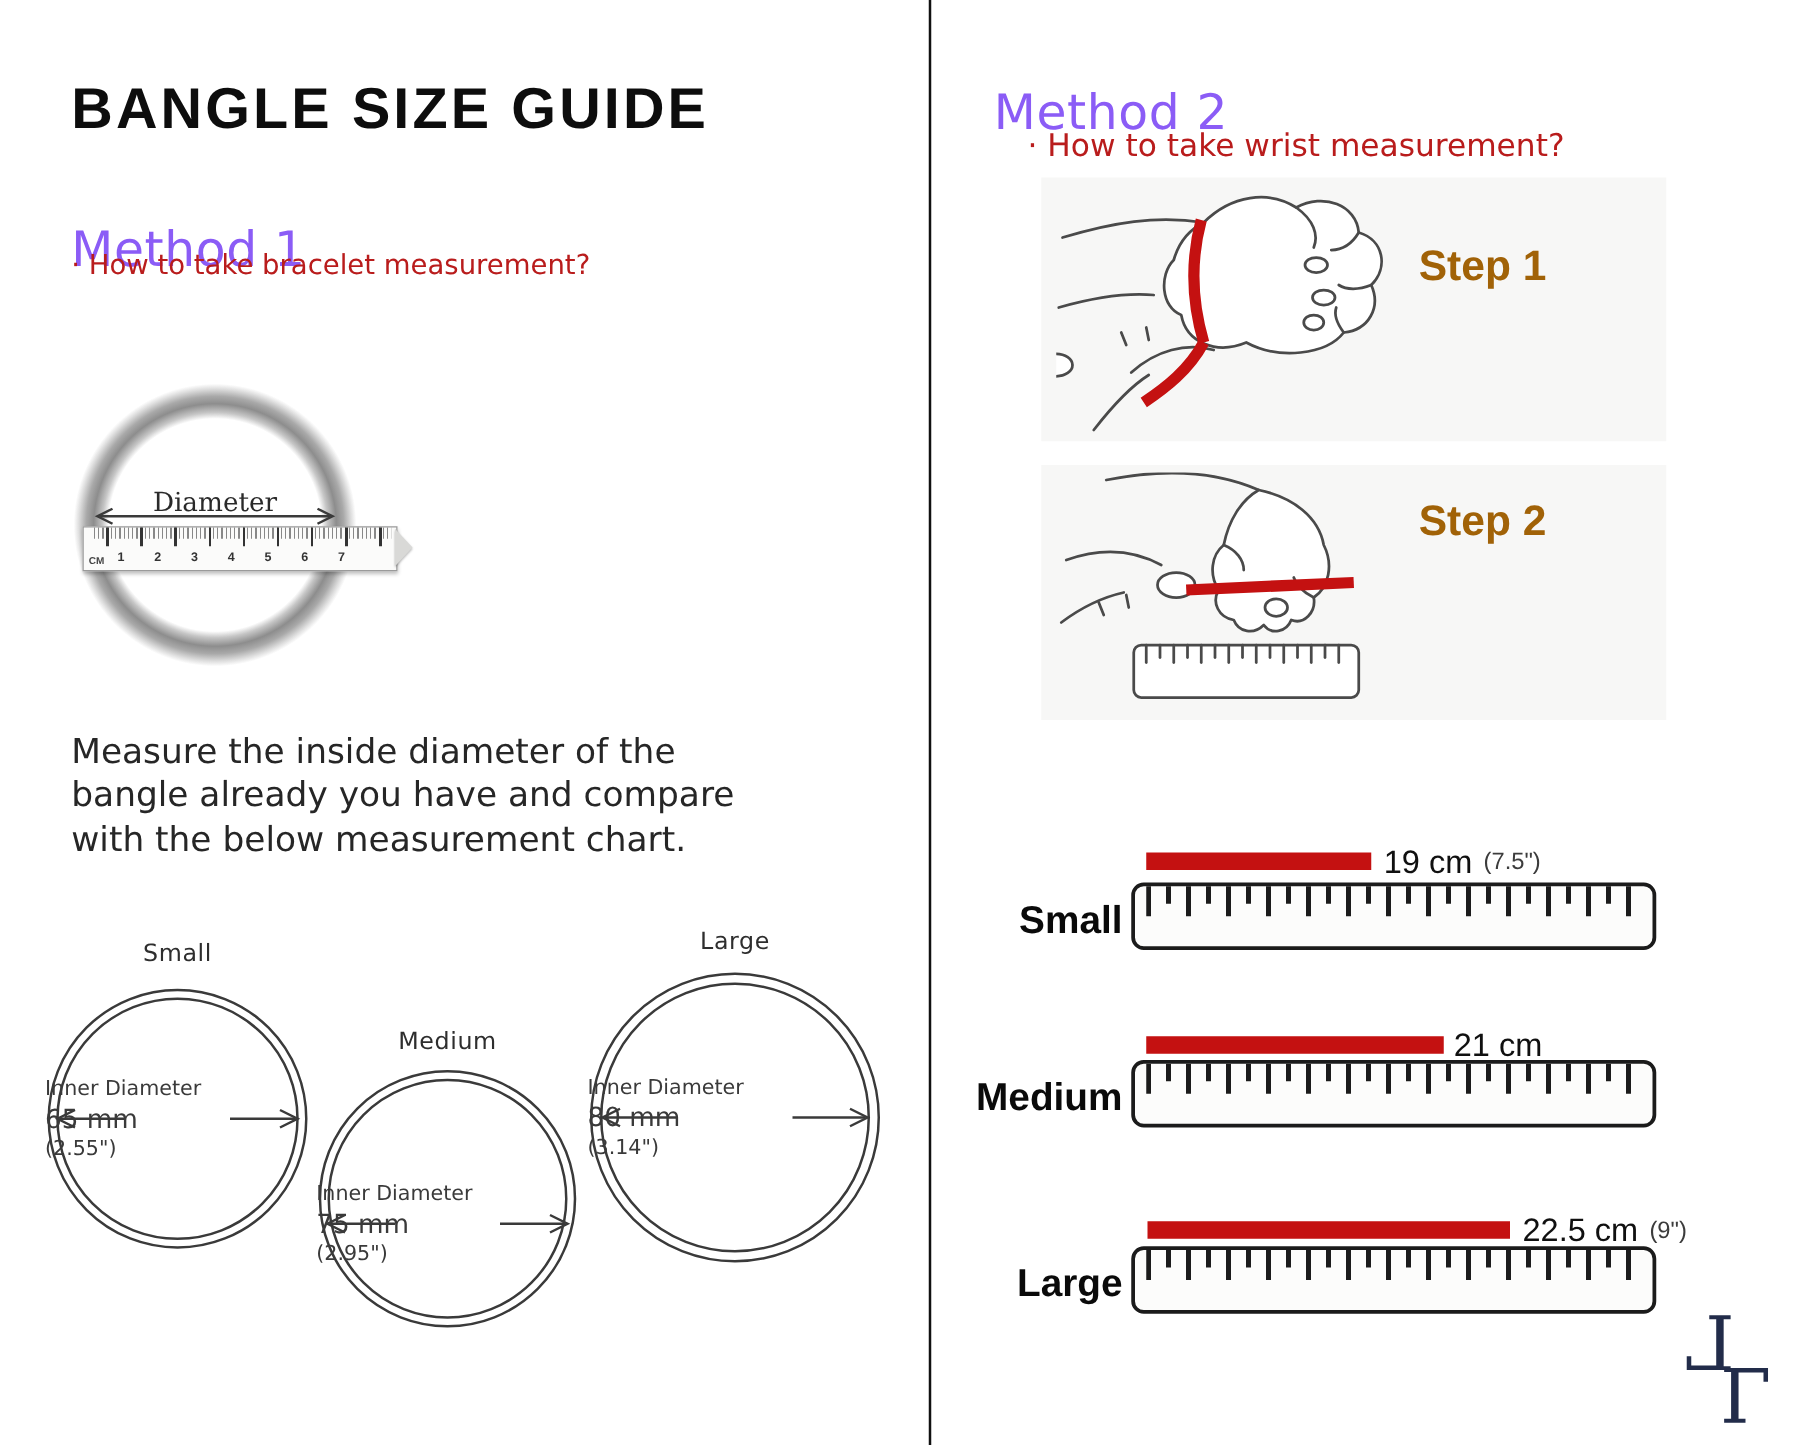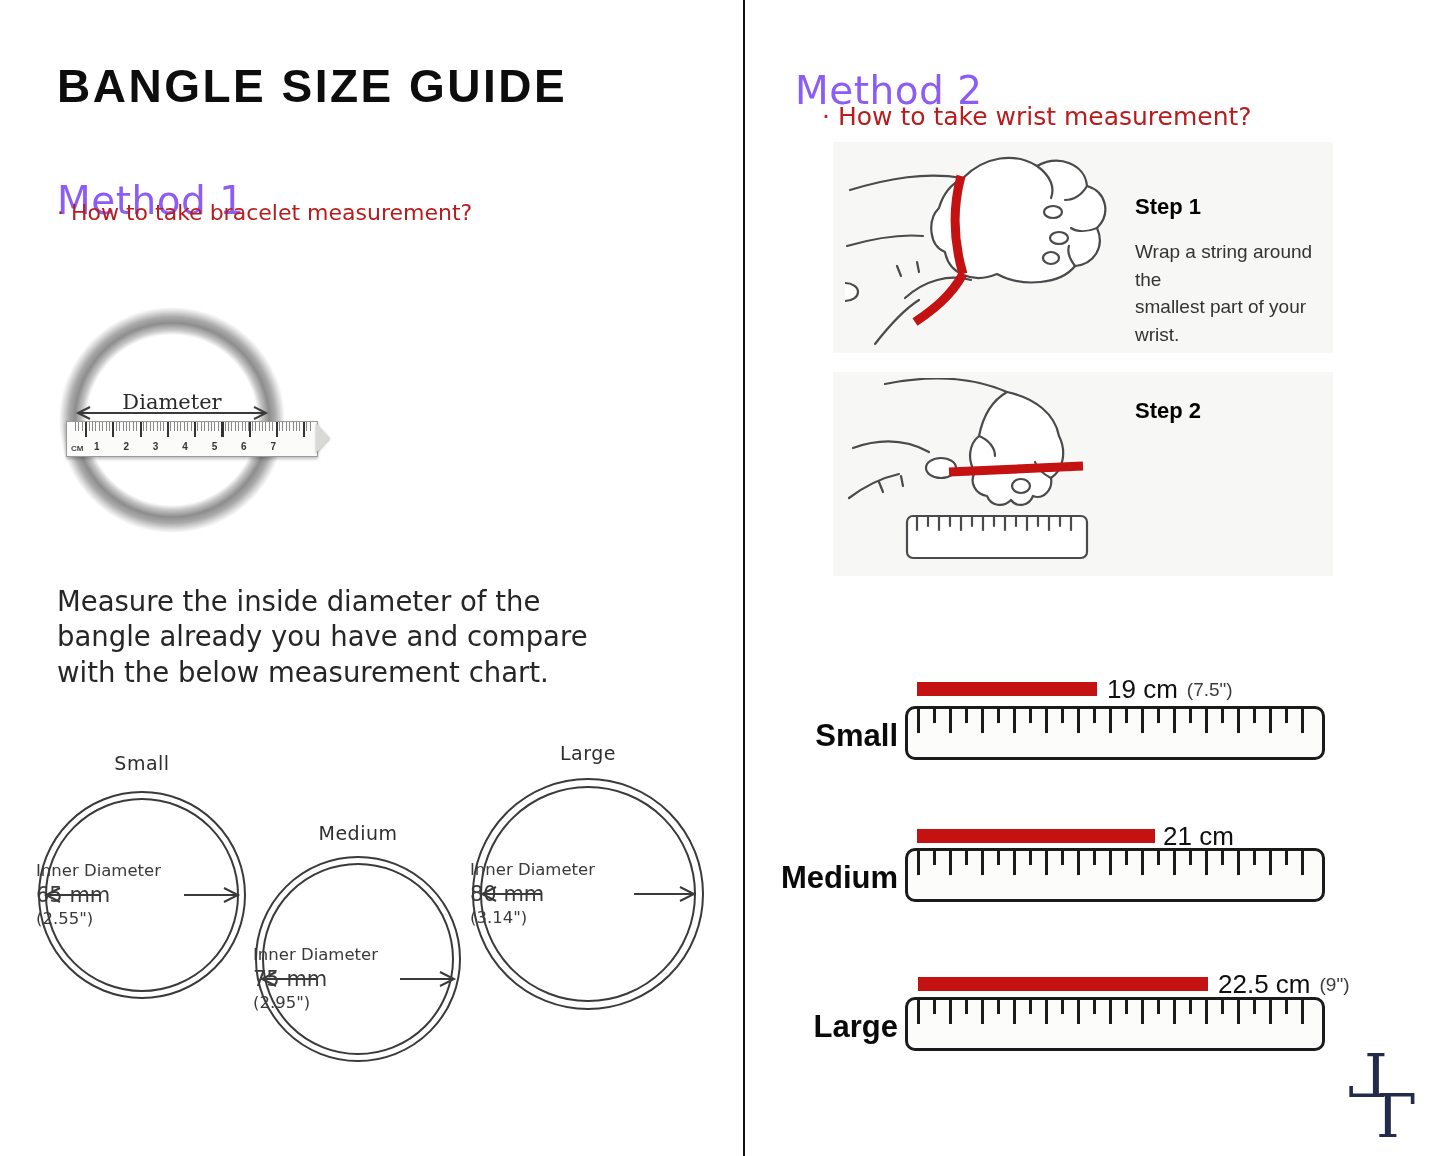--- a/index.html
+++ b/index.html
@@ -56,21 +56,21 @@
   .size-text{position:absolute;left:0;right:0;text-align:left;color:#3a3a3a;
              font-family:"DejaVu Sans",sans-serif;}
   .size-text .l1{font-size:16.5px;line-height:22px;}
   .size-text .mm{font-size:21px;line-height:26px;}
   .size-text .inch{font-size:16.5px;line-height:22px;}
 
   
   .step-box{position:absolute;left:833px;width:500px;background:#f7f7f6;}
   .box1{top:142px;height:211px;}
   .box2{top:372px;height:204px;}
-  .step-title{position:absolute;left:302px;font-size:22px;font-weight:700;color:#000000;
+  .step-title{position:absolute;left:302px;font-size:34px;font-weight:700;color:#a16207;
               font-family:"Liberation Sans",sans-serif;}
   .step-text{position:absolute;left:302px;width:185px;font-size:19px;line-height:27.5px;
              color:#333;white-space:pre-line;font-family:"Liberation Sans",sans-serif;}
   .t1{top:52px;} .x1{top:96px;}
   .t2{top:26px;} .x2{top:70px;}
   .step-art{position:absolute;left:12px;top:6px;}
 
   
   .wr-name{position:absolute;font-size:31px;font-weight:700;color:#0a0a0a;text-align:right;
            width:160px;font-family:"Liberation Sans",sans-serif;}
@@ -205,23 +205,20 @@
     <ellipse class="hand" cx="206" cy="110" rx="8" ry="6"></ellipse>
     <path class="handline" d="M60,150 C80,132 104,126 126,132"></path>
     <path class="handline" d="M30,196 C44,178 58,162 74,152"></path>
     <ellipse class="hand" cx="92,144" cy="144" rx="13" ry="9"></ellipse>
     <line class="handline" x1="52" y1="118" x2="56" y2="128"></line>
     <line class="handline" x1="72" y1="114" x2="74" y2="124"></line>
     <path class="string" d="M116,28 C108,58 108,92 118,126"></path>
     <path class="string" d="M118,126 C106,148 88,162 70,174"></path>
   </svg>
   <div class="step-title t1">Step 1</div>
-  <div class="step-text x1">Wrap a string around the
-smallest part of your
-wrist.</div>
 </div>
 
 <div class="step-box box2">
   <svg class="step-art" width="290" height="192" viewBox="0 0 290 192">
     <path class="handline" d="M40,6 C90,-4 130,0 162,14"></path>
     <path class="hand" d="M162,14 C190,20 210,36 214,58 C222,74 218,92 206,100 C208,112 198,122 188,118 C184,128 172,130 166,122 C158,130 146,128 142,118 C130,116 124,104 130,94 C122,82 124,66 134,58 C138,38 148,22 162,14 Z"></path>
     <path class="handline" d="M134,58 C144,62 150,70 150,78"></path>
     <path class="handline" d="M206,100 C198,96 192,90 190,84"></path>
     <ellipse class="hand" cx="176" cy="108" rx="9" ry="7"></ellipse>
     <path class="handline" d="M8,70 C36,60 62,62 84,74"></path>

